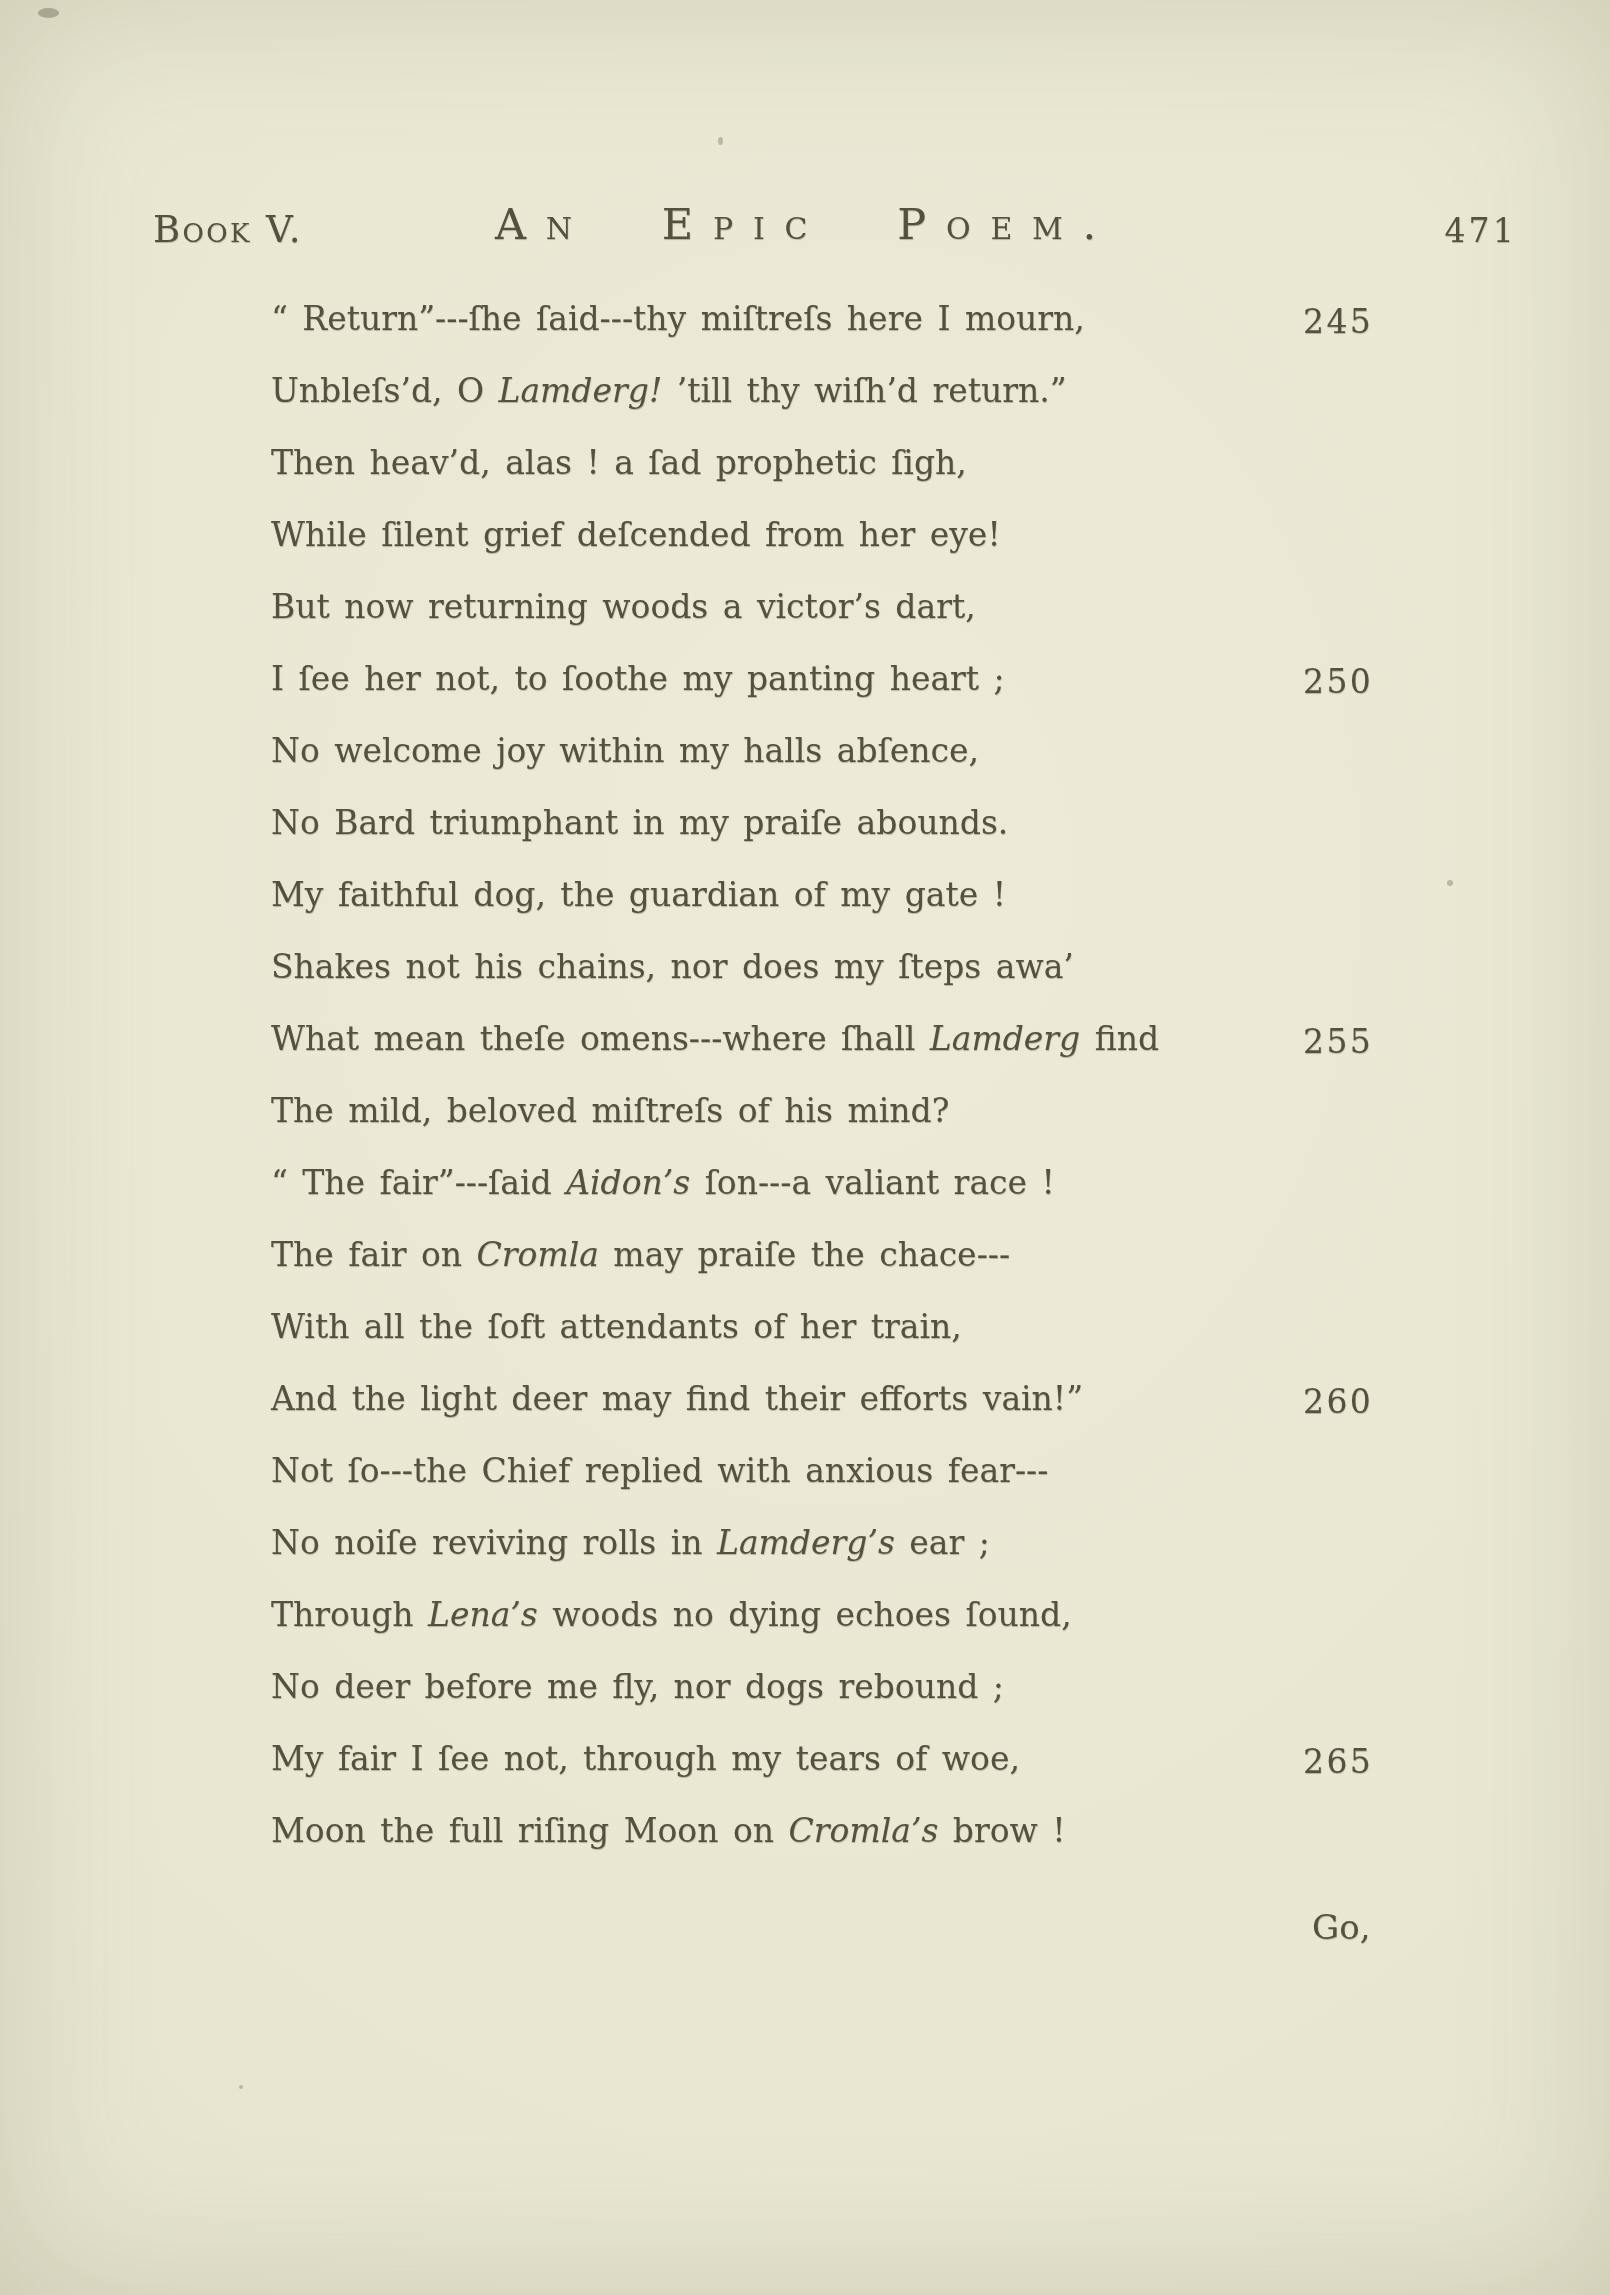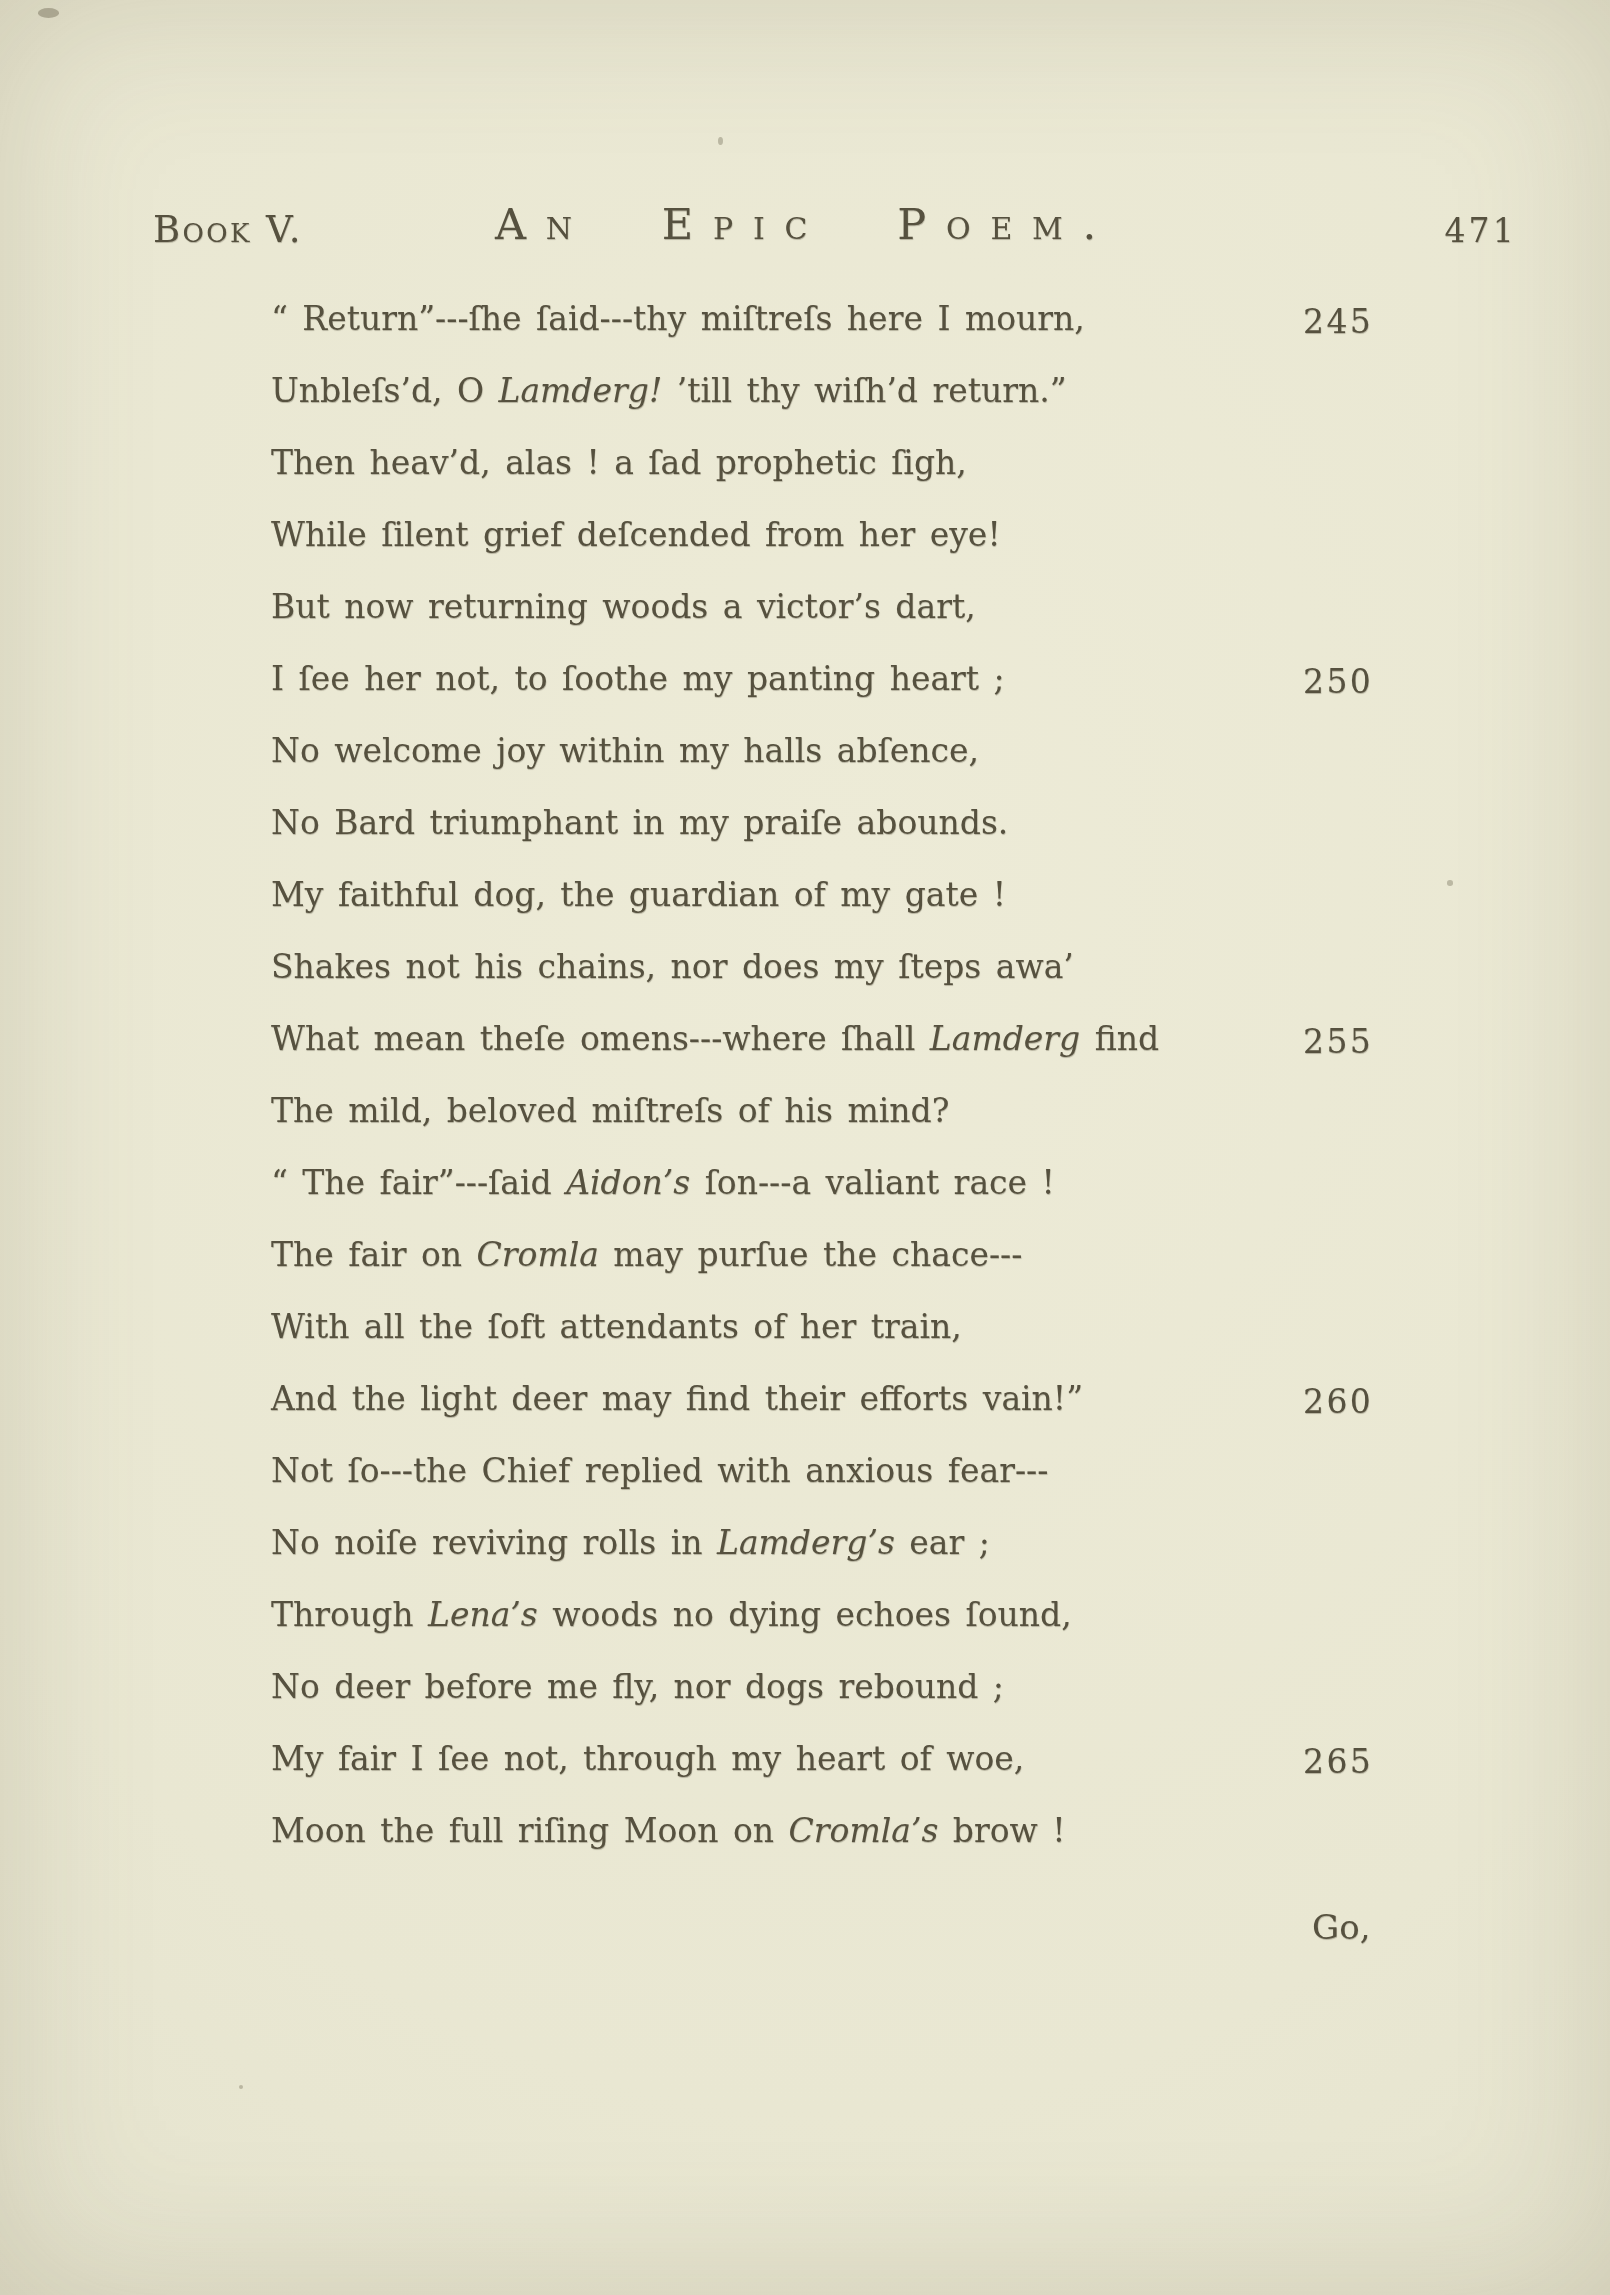--- a/index.html
+++ b/index.html
@@ -110,28 +110,28 @@
       <div class="line ink"><span><span>While ſilent grief deſcended from her eye!</span></span></div>
       <div class="line ink"><span><span>But now returning woods a victor’s dart,</span></span></div>
       <div class="line ink"><span><span>I ſee her not, to ſoothe my panting heart ;</span></span><span class="lineno">250</span></div>
       <div class="line ink"><span><span>No welcome joy within my halls abſence,</span></span></div>
       <div class="line ink"><span><span>No Bard triumphant in my praiſe abounds.</span></span></div>
       <div class="line ink"><span><span>My faithful dog, the guardian of my gate !</span></span></div>
       <div class="line ink"><span><span>Shakes not his chains, nor does my ſteps awa’</span></span></div>
       <div class="line ink"><span><span>What mean theſe omens---where ſhall </span><em>Lamderg</em><span> find</span></span><span class="lineno">255</span></div>
       <div class="line ink"><span><span>The mild, beloved miſtreſs of his mind?</span></span></div>
       <div class="line ink"><span><span>“ The fair”---ſaid </span><em>Aidon’s</em><span> ſon---a valiant race !</span></span></div>
-      <div class="line ink"><span><span>The fair on </span><em>Cromla</em><span> may purſue the chace---</span></span></div>
+      <div class="line ink"><span><span>The fair on </span><em>Cromla</em><span> may praiſe the chace---</span></span></div>
       <div class="line ink"><span><span>With all the ſoft attendants of her train,</span></span></div>
       <div class="line ink"><span><span>And the light deer may find their efforts vain!”</span></span><span class="lineno">260</span></div>
       <div class="line ink"><span><span>Not ſo---the Chief replied with anxious fear---</span></span></div>
       <div class="line ink"><span><span>No noiſe reviving rolls in </span><em>Lamderg’s</em><span> ear ;</span></span></div>
       <div class="line ink"><span><span>Through </span><em>Lena’s</em><span> woods no dying echoes ſound,</span></span></div>
       <div class="line ink"><span><span>No deer before me fly, nor dogs rebound ;</span></span></div>
-      <div class="line ink"><span><span>My fair I ſee not, through my heart of woe,</span></span><span class="lineno">265</span></div>
+      <div class="line ink"><span><span>My fair I ſee not, through my tears of woe,</span></span><span class="lineno">265</span></div>
       <div class="line ink"><span><span>Moon the full riſing Moon on </span><em>Cromla’s</em><span> brow !</span></span></div>
     </main>
 
   <div class="catchword ink">Go,</div>
 
   <span class="speck speck-1"></span>
   <span class="speck speck-2"></span>
   <span class="speck speck-3"></span>
   <span class="speck speck-4"></span>
 

